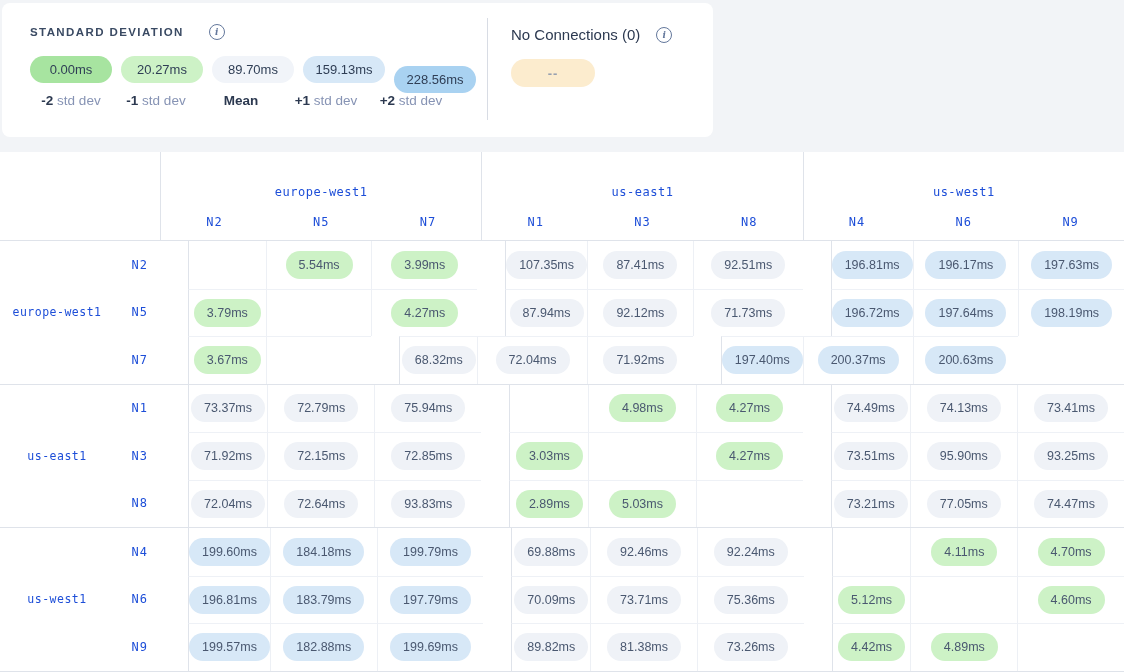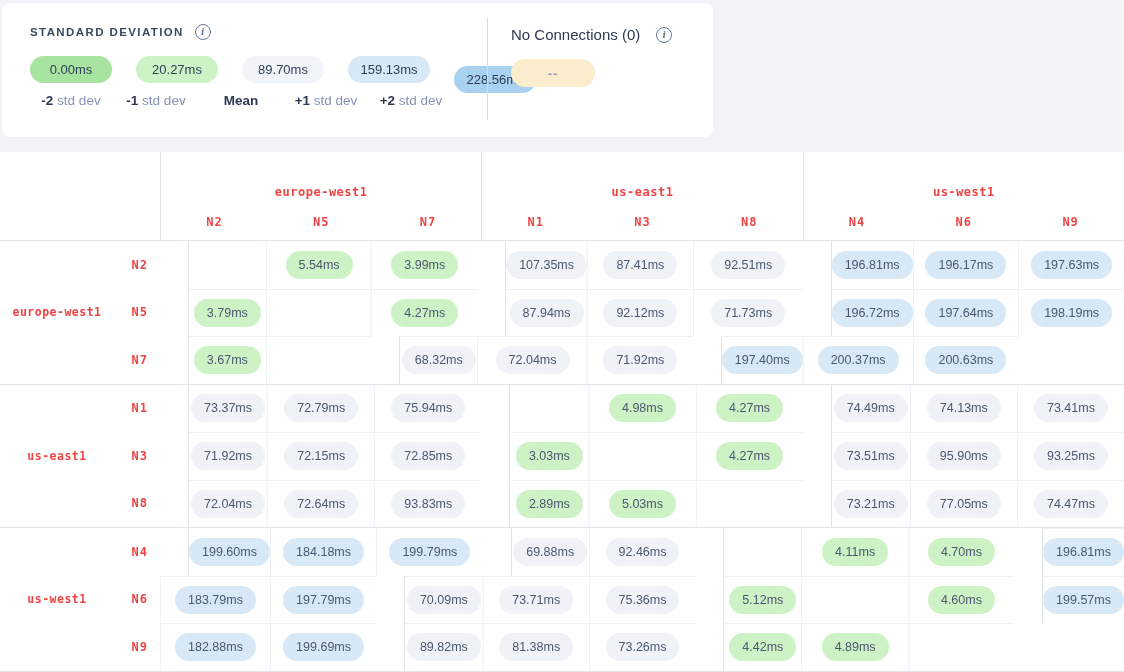--- a/index.html
+++ b/index.html
@@ -7,31 +7,31 @@
     width:1124px;height:672px;position:relative;overflow:hidden;
     background:#f2f4f7;
     font-family:"Liberation Sans", sans-serif;
     -webkit-font-smoothing:antialiased;
   }
   
   .legend-card{
     position:absolute;left:2px;top:3px;width:711px;height:134px;
     background:#ffffff;border-radius:8px;
   }
-  .legend-title-row{position:absolute;left:28px;top:21px;display:flex;align-items:center;gap:11px;}
+  .legend-title-row{position:absolute;left:28px;top:21px;display:flex;align-items:center;gap:25px;}
   .legend-title{
     font-size:11.5px;font-weight:bold;letter-spacing:1.4px;color:#3a4a63;
   }
   .info-icon{
     width:14px;height:14px;border:1.5px solid #64789c;border-radius:50%;
     color:#64789c;font-size:9px;line-height:14px;text-align:center;
     font-family:"DejaVu Serif", serif;font-style:italic;font-weight:bold;
     display:inline-block;cursor:pointer;flex:0 0 auto;
   }
-  .legend-pills{position:absolute;left:28px;top:53px;display:flex;gap:24px;}
+  .legend-pills{position:absolute;left:28px;top:53px;display:flex;gap:9px;}
   .legend-pill{
     width:82px;height:27px;border-radius:14px;
     display:flex;align-items:center;justify-content:center;
     font-size:13px;color:#2f3e55;
   }
   .lv0{background:#a7e4a0;} .lv1{background:#cdf2c6;} .lv2{background:#f1f4f9;text-align:right;}
   .lv3{background:#d7e8f7;} .lv4{background:#a9d2f1;margin-top:10px;}
   .legend-labels{position:absolute;left:28px;top:90px;display:flex;gap:3px;}
   .legend-label{
     width:82px;text-align:center;font-size:13.5px;color:#8693b4;white-space:pre;
@@ -43,21 +43,21 @@
   .noconn-pill{
     margin-top:16px;width:84px;height:28px;border-radius:14px;background:#fcecce;
     color:#97a0b0;display:flex;align-items:center;justify-content:center;
     font-size:13px;letter-spacing:1px;font-weight:bold;
   }
   
   .matrix{
     position:absolute;left:0;top:152px;width:1124px;background:#ffffff;
     border-bottom:1px solid #dfe3ea;
   }
-  .mono{font-family:"DejaVu Sans Mono", monospace;font-weight:bold;color:#ef4444;}
+  .mono{font-family:"DejaVu Sans Mono", monospace;font-weight:normal;color:#1d4ed8;}
   .m-header{
     display:grid;grid-template-columns:160px 1fr 1fr 1fr;height:88px;
     border-bottom:1px solid #dfe3ea;
   }
   .m-hgroup{
     border-left:1px solid #dfe3ea;display:flex;flex-direction:column;
     justify-content:flex-end;padding-bottom:11px;gap:16px;
   }
   .m-region{text-align:center;font-size:12px;letter-spacing:0.5px;}
   .m-nodes{display:grid;grid-template-columns:repeat(3,1fr);}
@@ -334,20 +334,23 @@
       </div>
       <div class="m-cell">
         <span class="pill c-blue">199.79ms</span>
       </div>
       <div class="m-cell gs">
         <span class="pill c-gray">69.88ms</span>
       </div>
       <div class="m-cell">
         <span class="pill c-gray">92.46ms</span>
       </div>
+      <div class="m-cell">
+        <span class="pill c-gray">92.24ms</span>
+      </div>
       <div class="m-cell gs"></div>
       <div class="m-cell">
         <span class="pill c-green">4.11ms</span>
       </div>
       <div class="m-cell">
         <span class="pill c-green">4.70ms</span>
       </div>
       <div class="m-cell gs rt">
         <span class="pill c-blue">196.81ms</span>
       </div>

